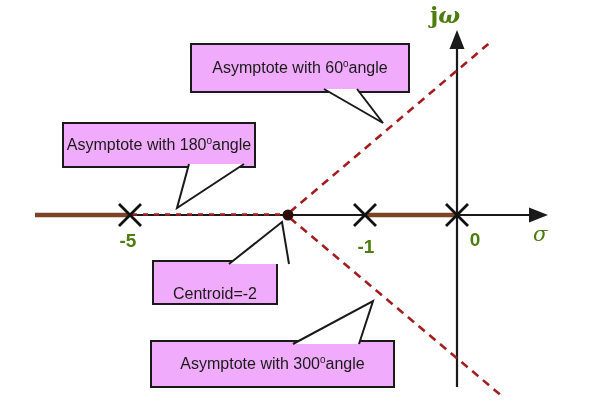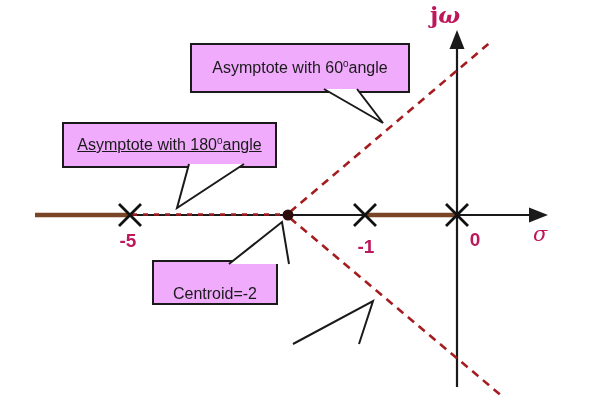--- a/index.html
+++ b/index.html
@@ -11,24 +11,24 @@
   .layer.base{z-index:1;}
   .layer.top{z-index:3;pointer-events:none;}
   .callout{
     position:absolute;z-index:2;box-sizing:border-box;
     background:#f0abfc;border:2px solid #1a1a1a;
     display:flex;align-items:center;justify-content:center;
     font-size:16px;color:#1a1a1a;white-space:nowrap;
   }
   .callout sup{font-size:0.62em;line-height:0;vertical-align:super;}
   .callout.c60 {left:190px;top:43px;width:220px;height:50px;}
-  .callout.c180{left:62px;top:122px;width:215px;height:46px;text-decoration:underline;}
+  .callout.c180{left:62px;top:122px;width:194px;height:46px;}
   .callout.cc  {left:152px;top:260px;width:126px;height:45px;font-size:16px;align-items:flex-end;}
   .callout.c300{left:150px;top:340px;width:245px;height:48px;}
-  .axlabel{position:absolute;z-index:2;color:#be185d;}
+  .axlabel{position:absolute;z-index:2;color:#4d7c0f;}
   .num{font-weight:bold;font-size:19px;transform:translateX(-50%);}
   .n5{left:128px;top:230px;}
   .n1{left:366px;top:236px;}
   .n0{left:475px;top:229px;}
   .jw{left:430px;top:1px;font-family:"DejaVu Serif",serif;font-weight:bold;font-size:23px;}
   .jw .om{font-style:italic;}
   .sg{left:533px;top:222px;font-family:"DejaVu Serif",serif;font-style:italic;font-size:21px;}
 </style>
 </head>
 <body>
@@ -65,20 +65,23 @@
 
   <div class="callout c60">
     <span><span>Asymptote with 60</span><sup>0</sup><span>angle</span></span>
   </div>
   <div class="callout c180">
     <span><span>Asymptote with 180</span><sup>0</sup><span>angle</span></span>
   </div>
   <div class="callout cc">
     <span>Centroid=-2</span>
   </div>
+  <div class="callout c300">
+    <span><span>Asymptote with 300</span><sup>0</sup><span>angle</span></span>
+  </div>
 
   <svg class="layer top" viewBox="0 0 600 408">
     <path d="M324 89 L383 123 L357 89" fill="#ffffff" stroke="#1a1a1a" stroke-width="2"></path>
     <path d="M189 164 L177 208 L244 164" fill="#ffffff" stroke="#1a1a1a" stroke-width="2"></path>
     <path d="M229 264 L282 222 L289 264" fill="#ffffff" stroke="#1a1a1a" stroke-width="2"></path>
     <path d="M293 344 L373 301 L359 344" fill="#ffffff" stroke="#1a1a1a" stroke-width="2"></path>
   </svg>
 
 </div>
 

